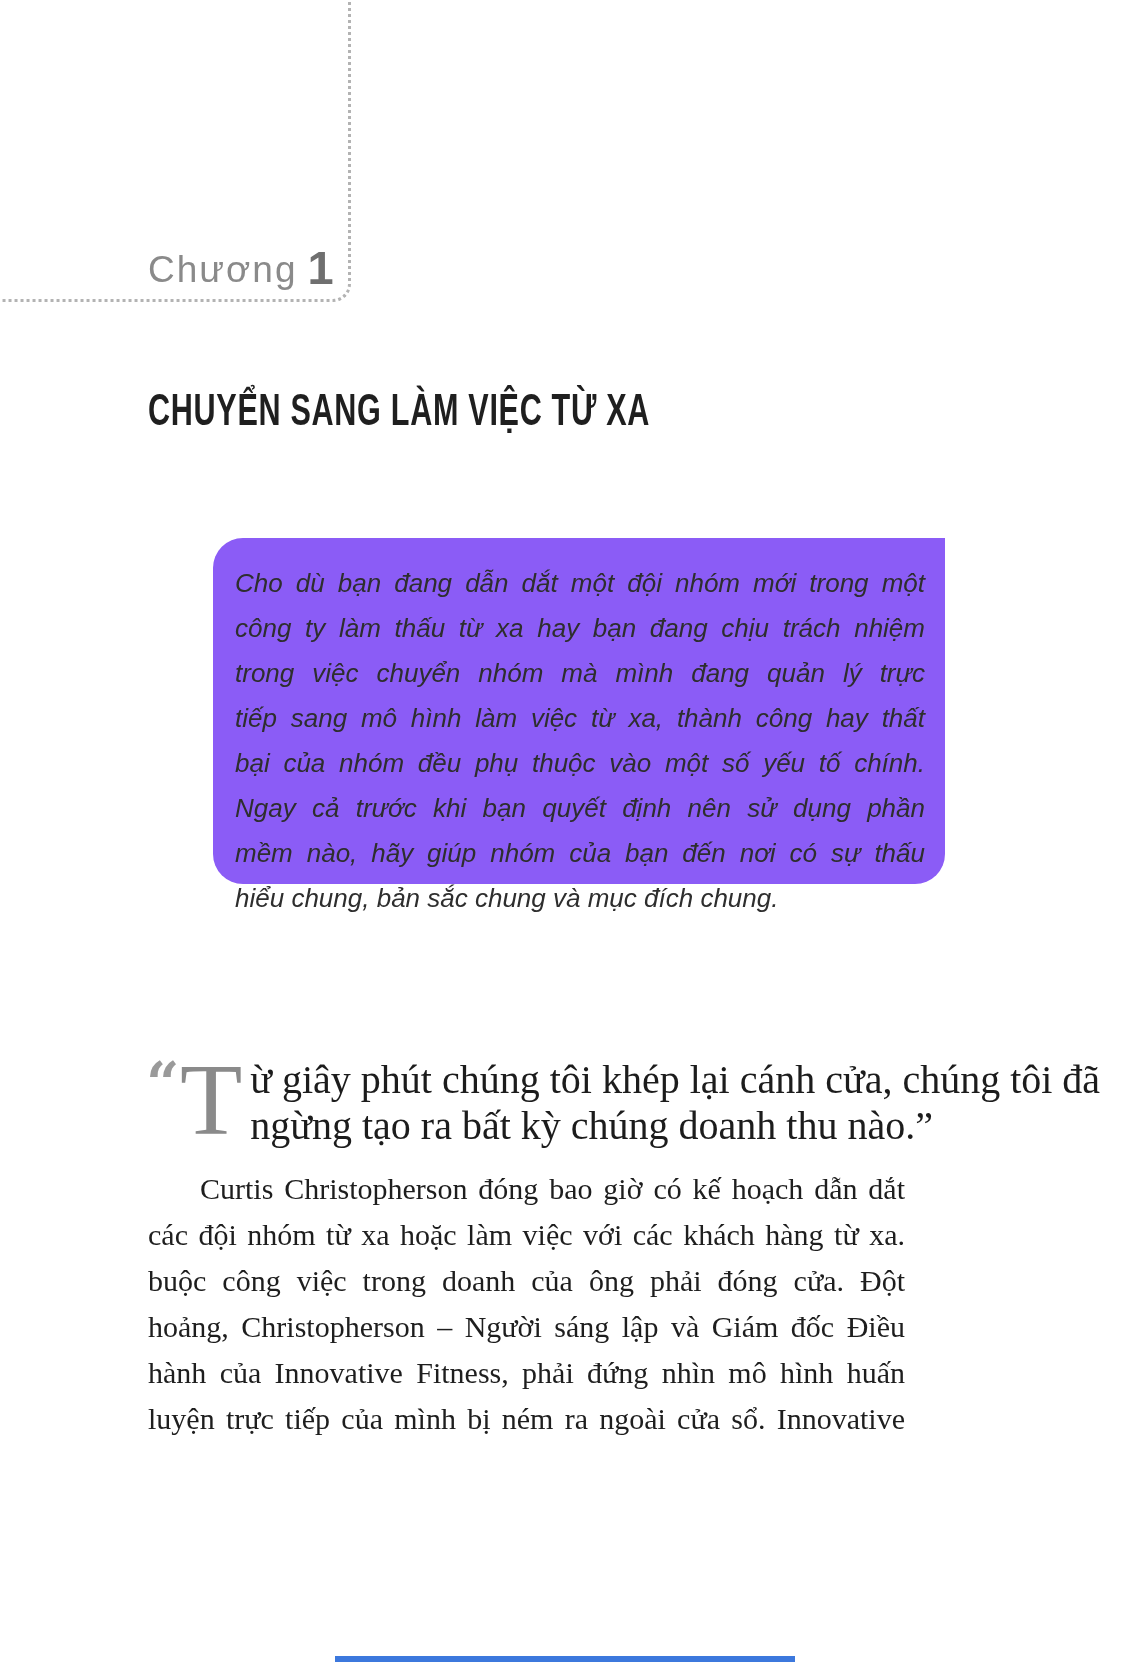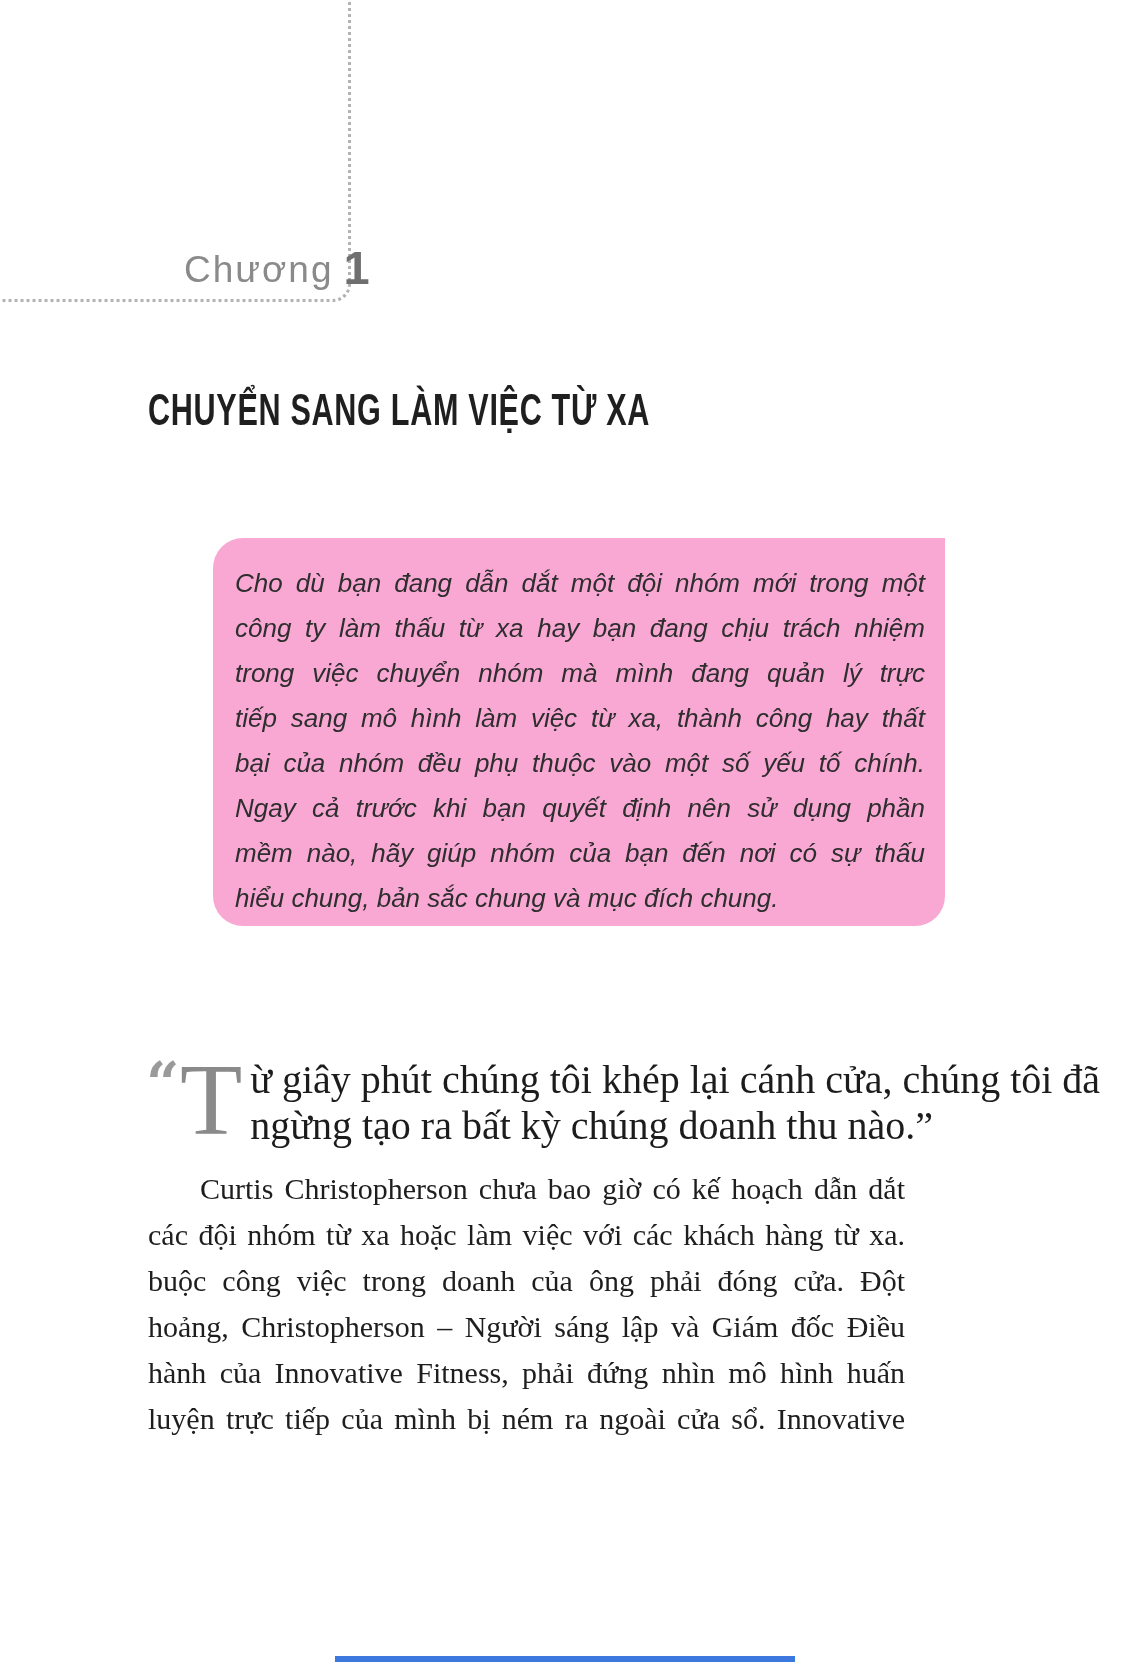--- a/index.html
+++ b/index.html
@@ -19,40 +19,39 @@
     border-bottom:3px dotted #b3b3b3;
     border-bottom-right-radius:18px;
   }
 
   .chapter {
     position:absolute; left:148px; top:240px;
     font-family:"Liberation Sans", sans-serif;
     font-size:37px; font-weight:400;
     letter-spacing:2px; color:#8a8a8a;
     white-space:nowrap;
-    margin-left:36px;
   }
   .chapter-number {
     font-size:47px; font-weight:700; color:#6f6f6f;
     letter-spacing:0; margin-left:10px; vertical-align:-2px;
   }
 
   .page-title {
     position:absolute; left:148px; top:384px;
     font-family:"Liberation Sans", sans-serif;
     font-size:45px; font-weight:700; color:#1f1f1f;
     white-space:nowrap;
     transform:scaleX(0.68); transform-origin:left center;
     letter-spacing:1px;
   }
 
   .intro-box {
     position:absolute; left:213px; top:538px;
-    width:732px; height:388px;
-    background:#f9a8d4;
+    width:732px; height:346px;
+    background:#8b5cf6;
     border-radius:30px 0 30px 30px;
     box-sizing:border-box;
     padding:23px 20px 0 22px;
   }
   .intro-line {
     font-family:"Liberation Sans", sans-serif;
     font-style:italic;
     font-size:26px; line-height:45px;
     color:#2e2e2e;
     text-align:justify; text-align-last:justify;
@@ -126,21 +125,21 @@
   <div class="pull-quote">
     <span class="quote-mark">“</span>
     <span class="dropcap">T</span>
     <span class="quote-lines">
       <span class="quote-line" style="display:block">ừ giây phút chúng tôi khép lại cánh cửa, chúng tôi đã</span>
       <span class="quote-line" style="display:block">ngừng tạo ra bất kỳ chúng doanh thu nào.”</span>
     </span>
   </div>
 
   <div class="body-para">
-    <div class="body-line indent">Curtis Christopherson chưa bao giờ có kế hoạch dẫn dắt</div>
+    <div class="body-line indent">Curtis Christopherson đóng bao giờ có kế hoạch dẫn dắt</div>
     <div class="body-line">các đội nhóm từ xa hoặc làm việc với các khách hàng từ xa.</div>
     <div class="body-line">buộc công việc trong doanh của ông phải đóng cửa. Đột</div>
     <div class="body-line">hoảng, Christopherson – Người sáng lập và Giám đốc Điều</div>
     <div class="body-line">hành của Innovative Fitness, phải đứng nhìn mô hình huấn</div>
     <div class="body-line">luyện trực tiếp của mình bị ném ra ngoài cửa sổ. Innovative</div>
   </div>
 
   <div class="progress-indicator"></div>
 
 </div>

